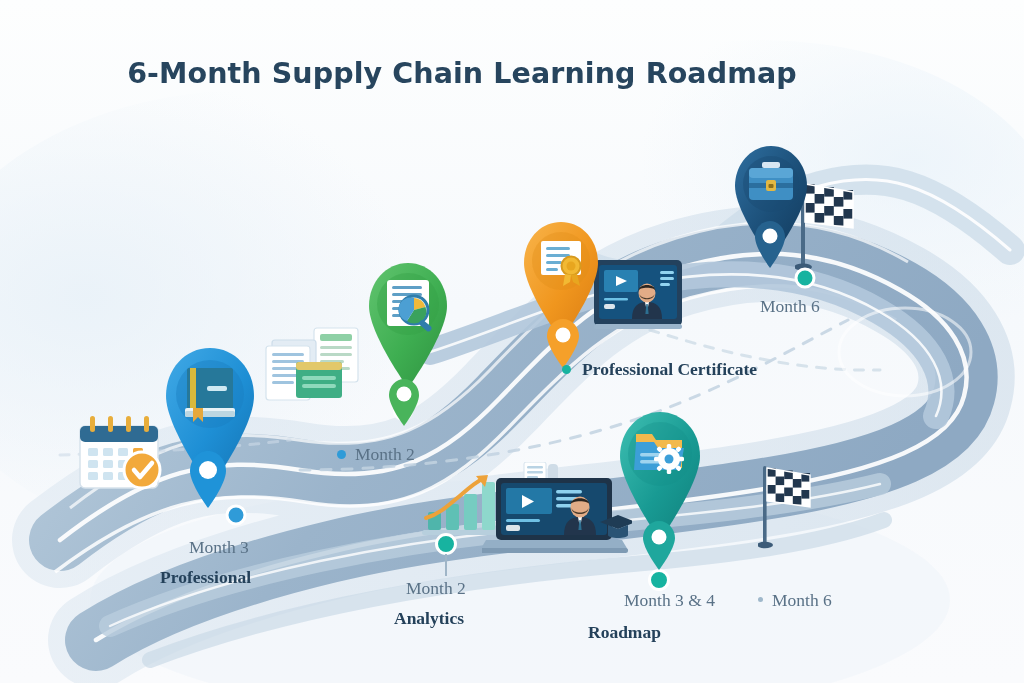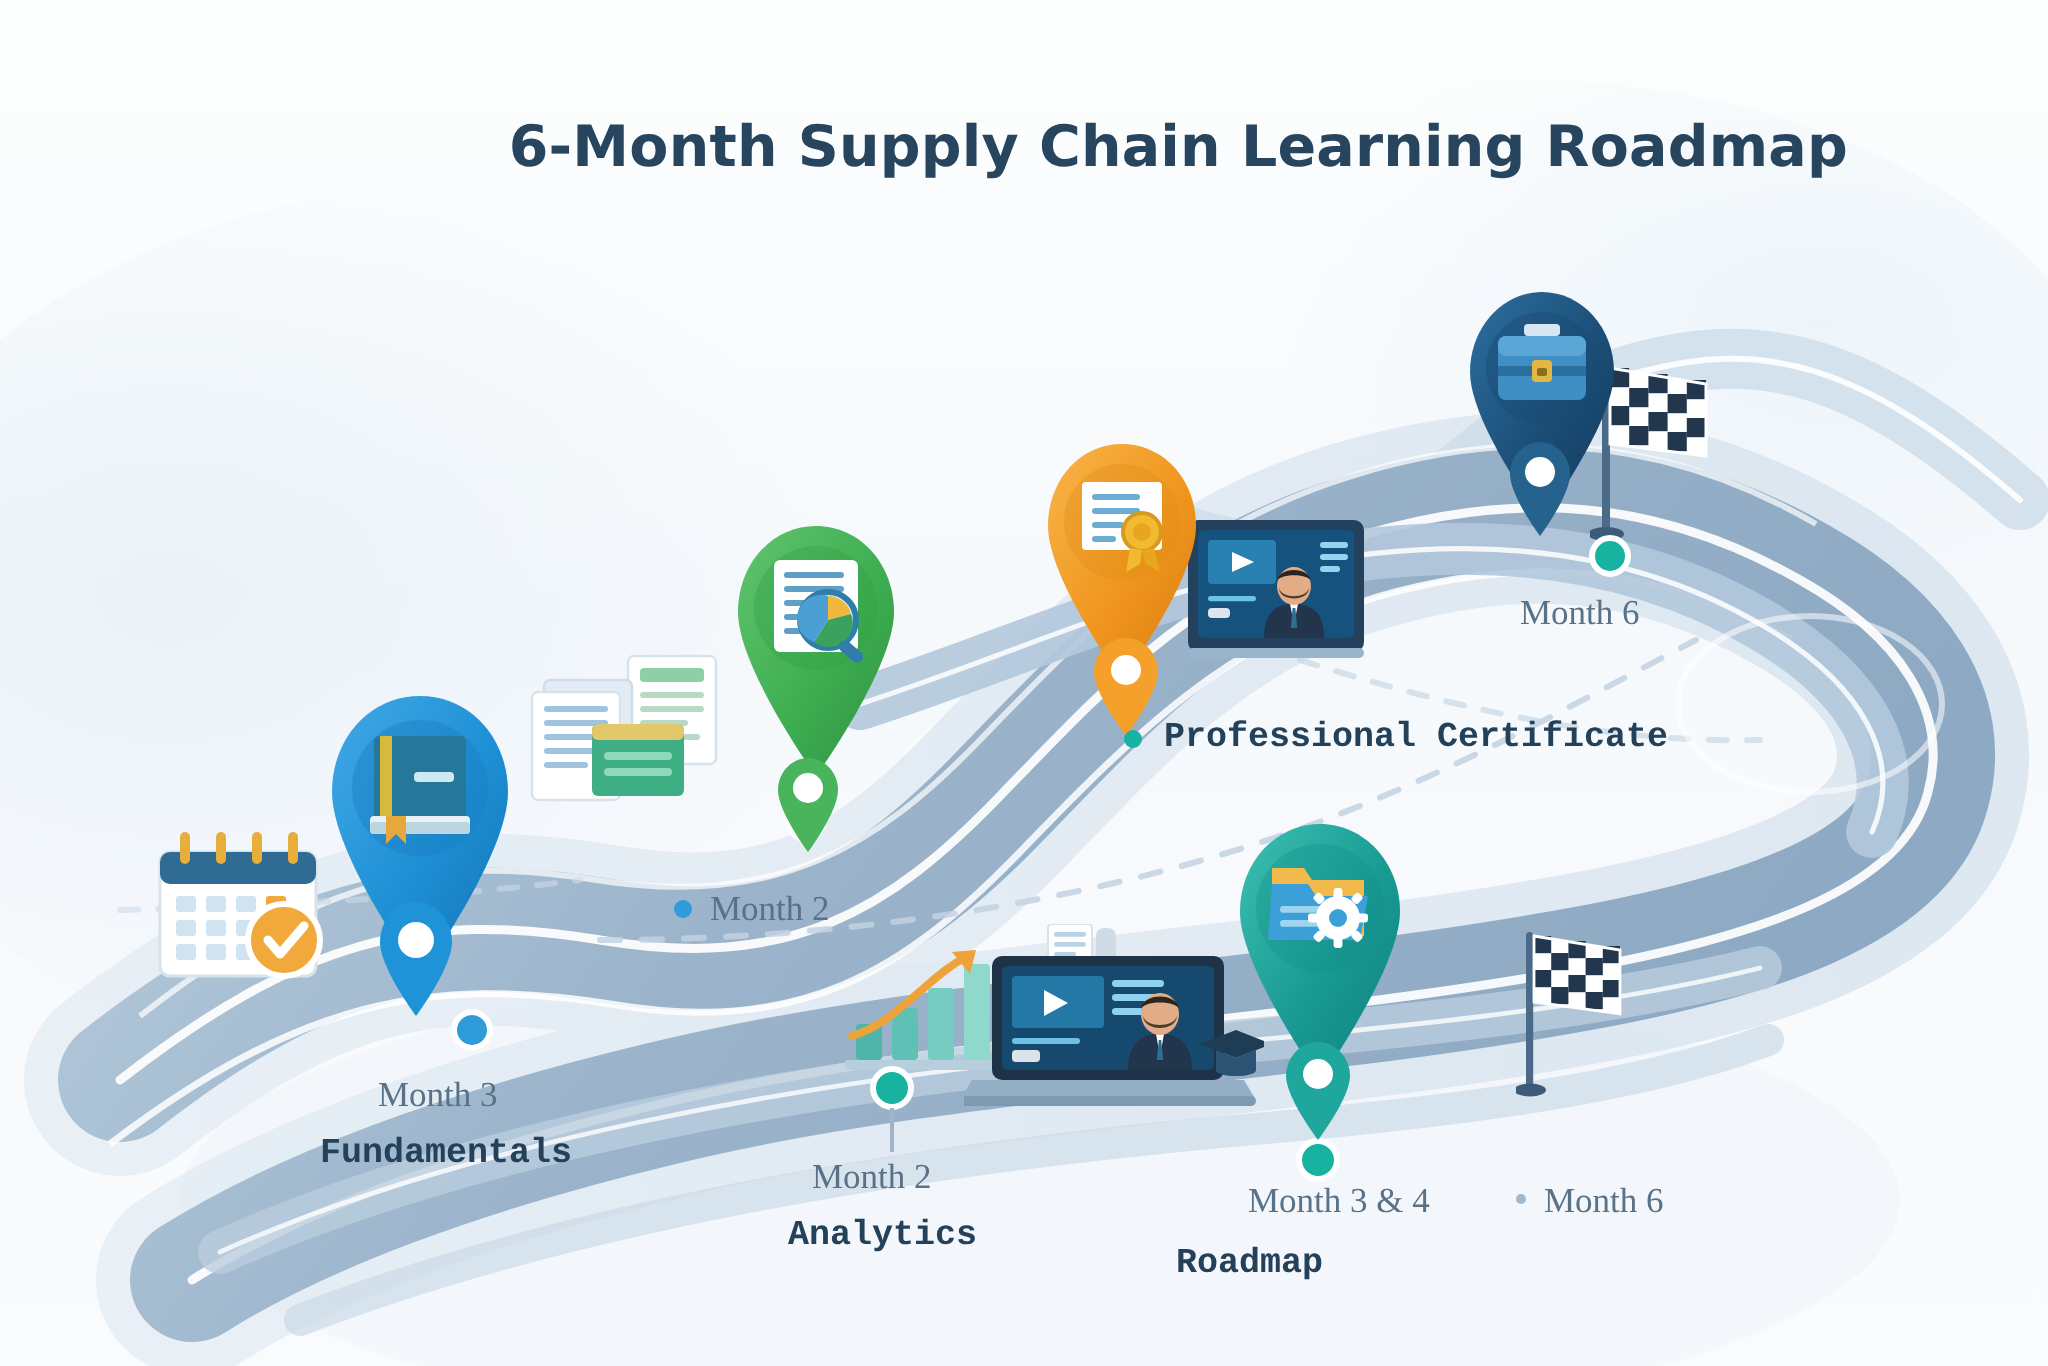--- a/index.html
+++ b/index.html
@@ -32,21 +32,21 @@
     pointer-events: none;
   }
   .layer > * { pointer-events: auto; }
 
   
   .title {
     position: absolute;
     left: 0;
     top: 57px;
     width: 924px;
-    text-align: right;
+    text-align: center;
     font-size: 28.5px;
     font-weight: bold;
     color: #27455e;
     letter-spacing: 0.1px;
     font-family: "DejaVu Sans", sans-serif;
   }
 
   
   .month-label {
     position: absolute;
@@ -54,21 +54,21 @@
     color: #5a7287;
     white-space: nowrap;
     font-family: Liberation Serif, serif;
   }
   .stage-label {
     position: absolute;
     font-size: 17.5px;
     font-weight: bold;
     color: #24415a;
     white-space: nowrap;
-    font-family: Liberation Mono, monospace;
+    font-family: Liberation Serif, serif;
   }
   .bullet {
     position: absolute;
     width: 9px;
     height: 9px;
     border-radius: 50%;
   }
 
   
   .pin {
@@ -551,21 +551,21 @@
         <circle cx="18" cy="18" r="7.5" fill="#ffffff"></circle>
       </svg>
     </div>
   </div>
 
   <div class="layer">
 
     <div class="title">6-Month Supply Chain Learning Roadmap</div>
 
     <div class="month-label" style="left:189px; top:537px;">Month 3</div>
-    <div class="stage-label" style="left:160px; top:567px;">Fundamentals</div>
+    <div class="stage-label" style="left:160px; top:567px;">Professional</div>
 
     <div class="bullet" style="left:337px; top:450px; background:#2f9bd8;"></div>
     <div class="month-label" style="left:355px; top:444px;">Month 2</div>
 
     <div class="month-label" style="left:406px; top:578px;">Month 2</div>
     <div class="stage-label" style="left:394px; top:608px;">Analytics</div>
 
     <div class="month-label" style="left:624px; top:590px;">Month 3 &amp; 4</div>
     <div class="stage-label" style="left:588px; top:622px;">Roadmap</div>
 

